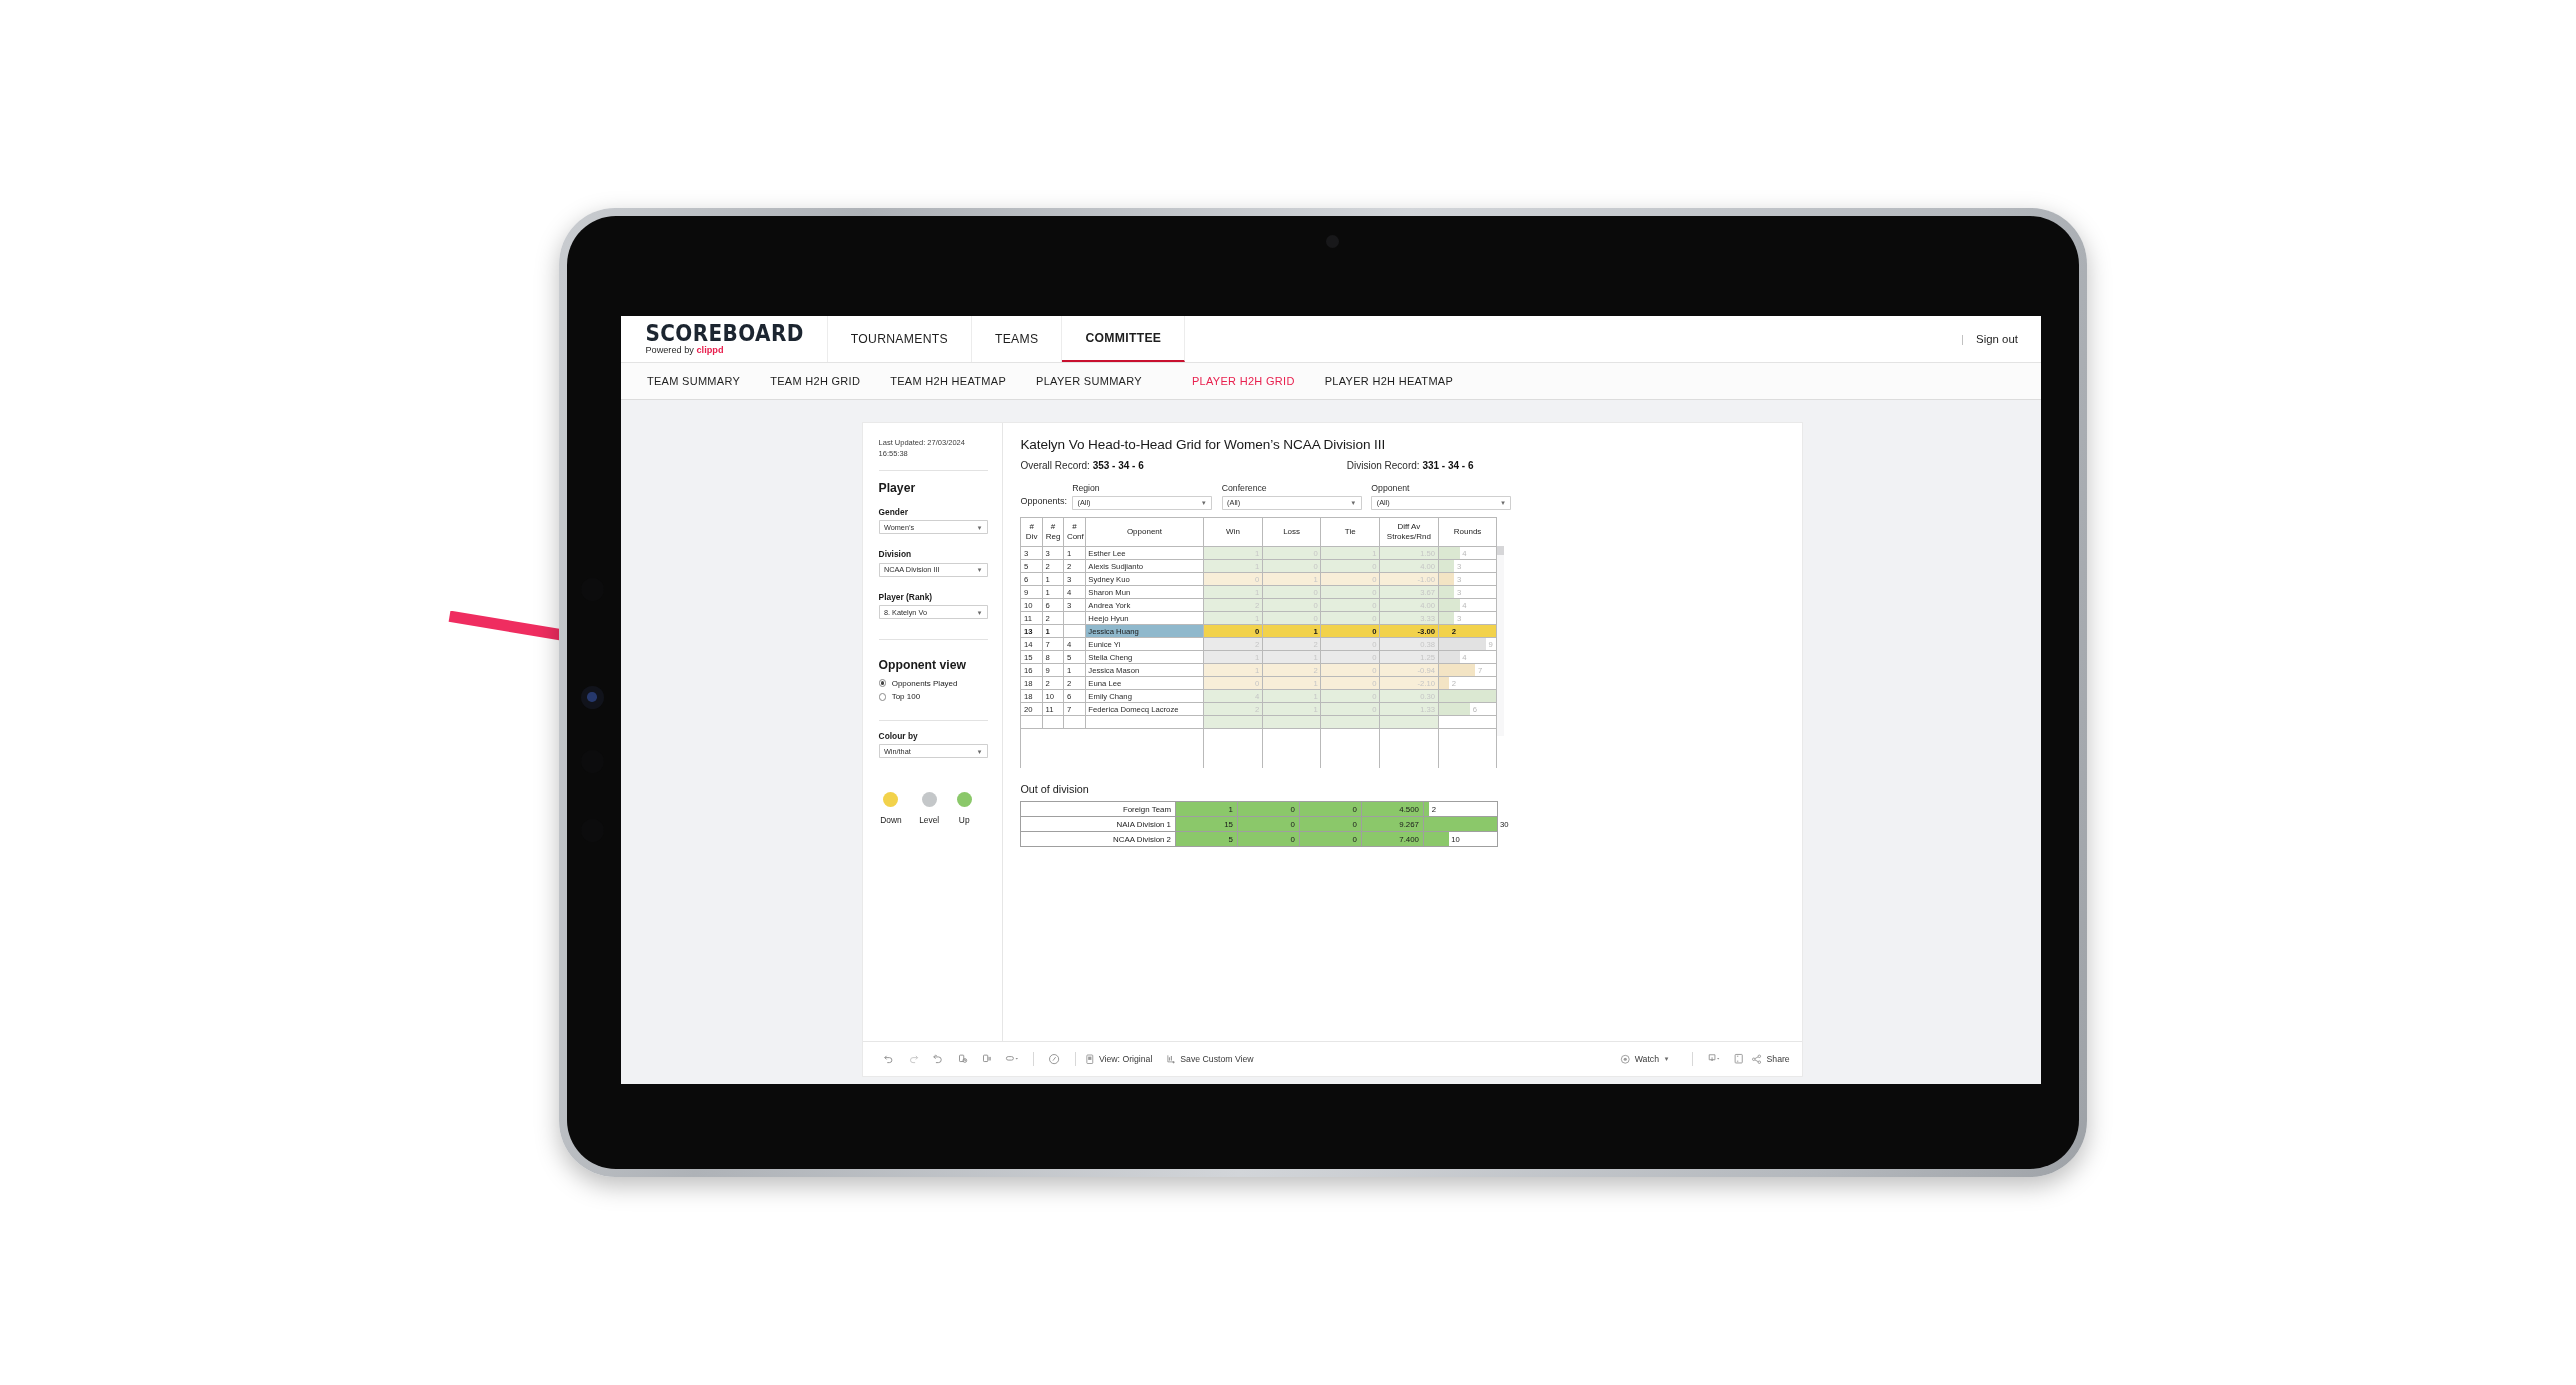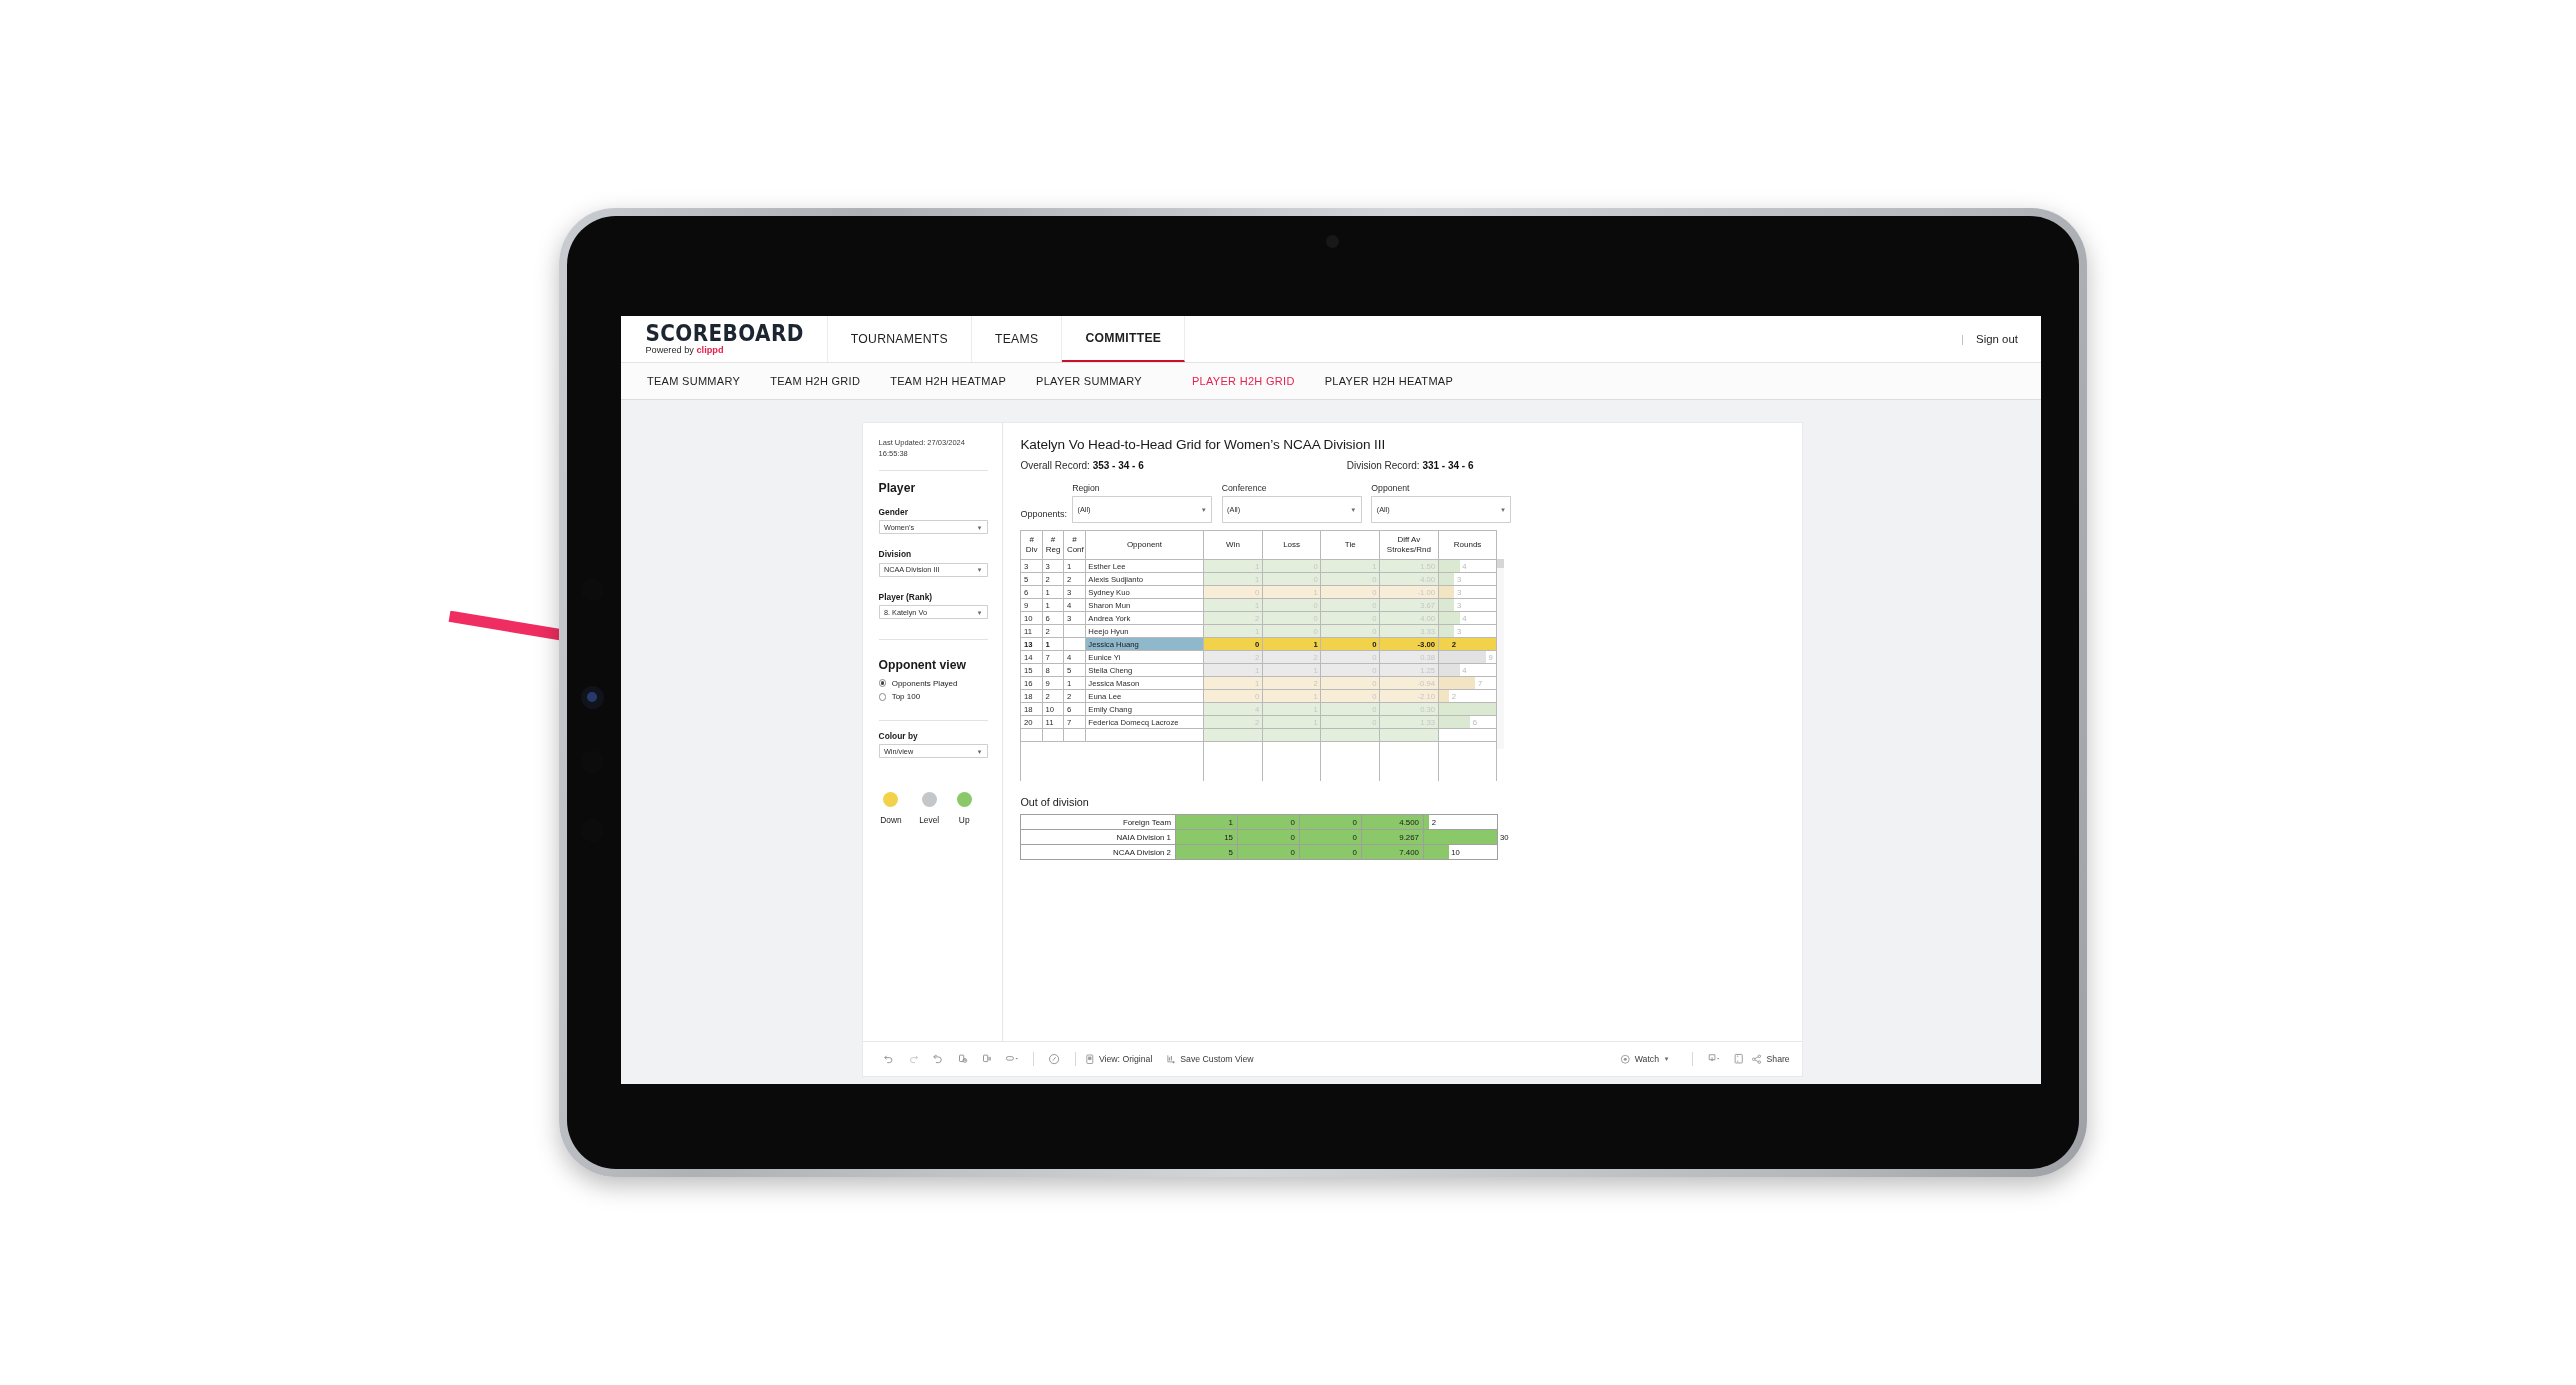--- a/index.html
+++ b/index.html
@@ -130,21 +130,21 @@
   .main { flex:1; padding: 14px 15.7px 0 17.5px; min-width:0; overflow:hidden; }
   .viz-title { font-size: 13.6px; color:#1a1a1a; letter-spacing:-0.1px; margin-bottom: 7.9px; }
   .rec-row { display:flex; font-size:10px; color:#2b2b2b; margin-bottom: 12.2px;}
   .rec-row b { font-weight:700; color:#111; }
   .rec-2 { margin-left: 203px; }
 
   .filters { display:flex; align-items:flex-end; gap:0; margin-bottom: 7.9px; }
   .flt-lbl { font-size:9px; color:#2b2b2b; padding-bottom:3.5px; margin-right:5.2px; }
   .flt { width: 140px; margin-right: 9.6px; }
   .flt-h { font-size:8.7px; color:#2b2b2b; margin-bottom:2.6px; }
-  .flt .sel { margin-bottom:0; height:27px; }
+  .flt .sel { margin-bottom:0; height:14px; }
 
   
   table.grid { border-collapse: collapse; table-layout: fixed; width: 477px; }
   table.grid th, table.grid td {
     border: 0.9px solid #b9b9b9; font-size: 7.7px; color:#2a2a2a;
     height: 13px; padding: 0 2.6px; font-weight: 400; overflow:hidden; white-space:nowrap;
   }
   table.grid th { font-size: 8px; color:#1c1c1c; text-align:center; height: 29px; line-height:1.3; background:#fff; }
   .c-div, .c-reg, .c-conf { width: 18.3px; text-align:left; }
   .c-opp { width: 101px; text-align:left; }
@@ -264,21 +264,21 @@
                 </div>
                 <div class="radio-row">
                   <span class="radio"></span>
                   <span class="radio-lbl">Top 100</span>
                 </div>
 
                 <div class="pdiv" style="margin-top:14px;"></div>
 
                 <div class="fl">Colour by</div>
                 <div class="sel">
-                  <span>Win/view</span>
+                  <span>Win/that</span>
                   <span class="caret">▼</span>
                 </div>
 
                 <div class="legend">
                   <div class="leg-i">
                     <span class="dot" style="background:#f2d24b;"></span>
                     <span class="leg-t">Down</span>
                   </div>
                   <div class="leg-i">
                     <span class="dot" style="background:#c4c7c9;"></span>

